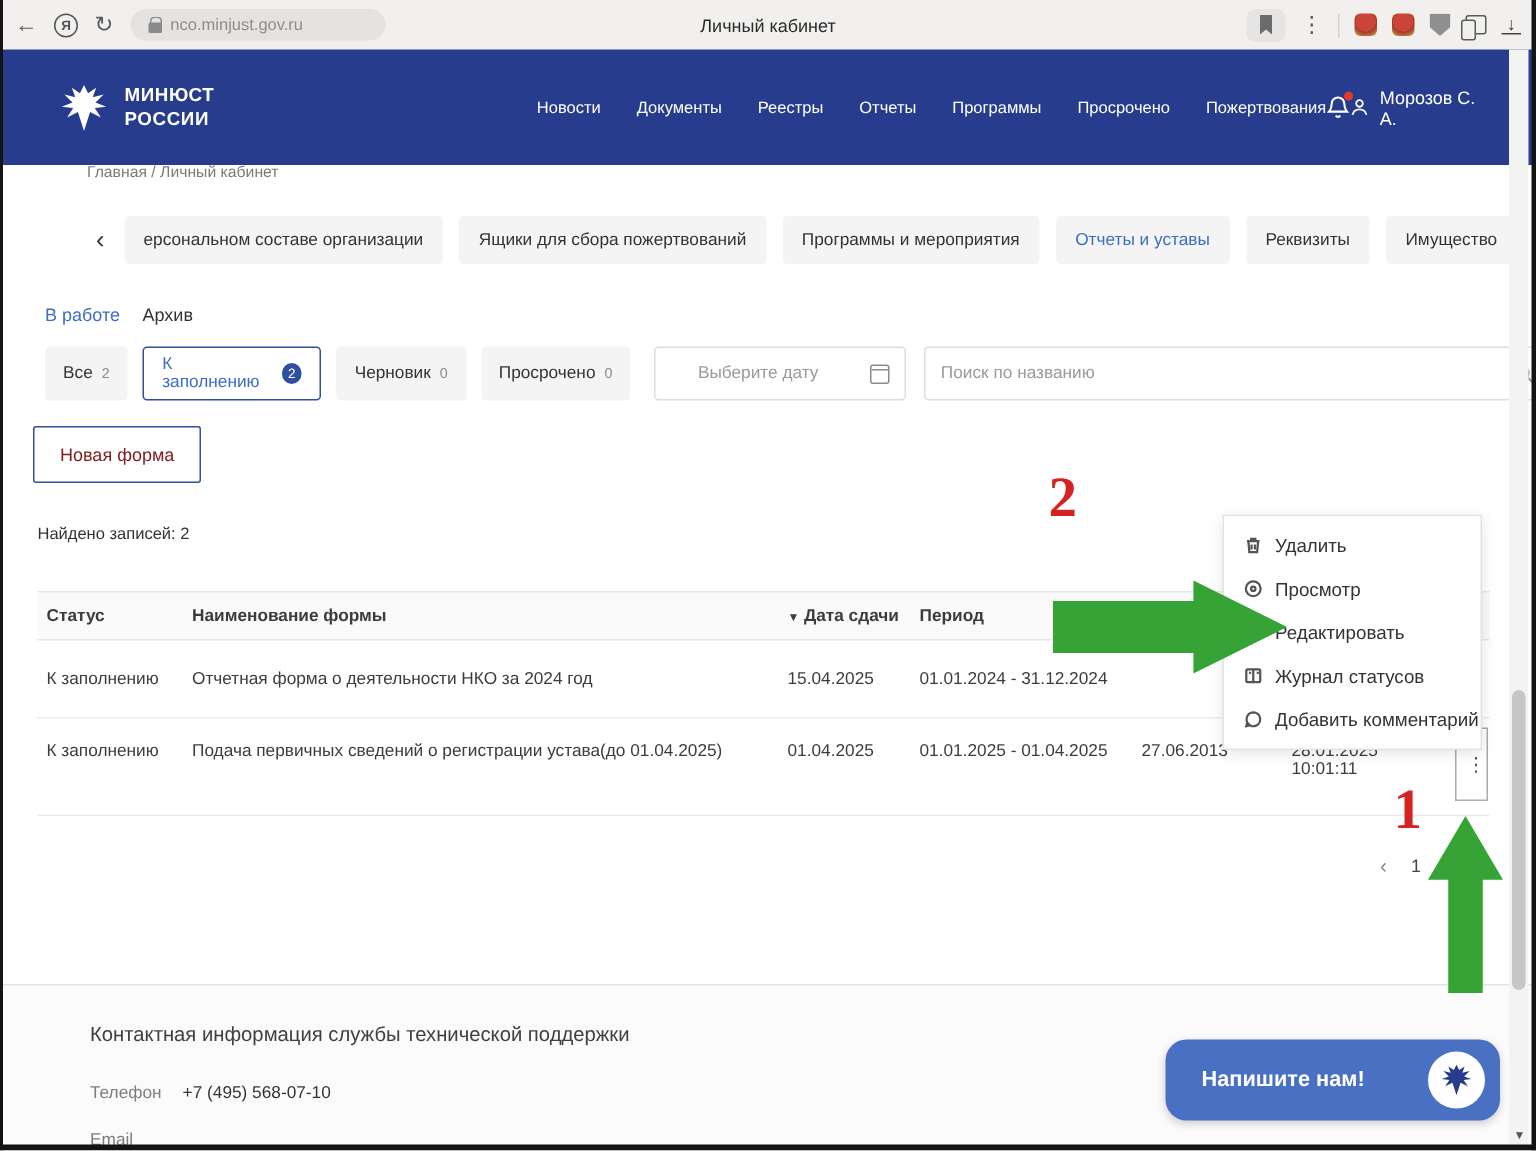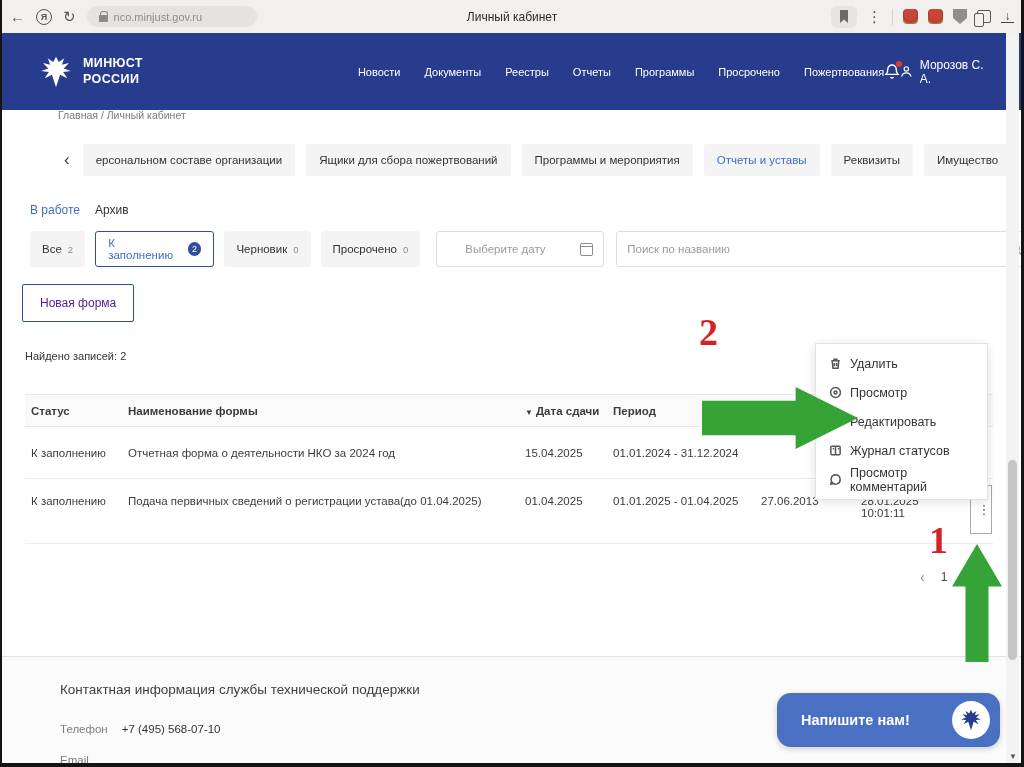--- a/index.html
+++ b/index.html
@@ -64,21 +64,21 @@
     font-size:9px; display:flex; align-items:center; justify-content:center; }
   .inp { border:1px solid #ddd; border-radius:3px; background:#fff; display:flex; align-items:center; padding:0 10px; }
   .inp input { border:none; outline:none; width:100%; font-size:11.5px; color:#333; font-family:inherit; background:transparent; }
   .inp input::placeholder { color:#9a9a9a; }
   .inp-date { width:170px; margin-left:6px;padding-left:28px; }
   .inp-search { width:424px; margin-left:2px; }
   .cal-ic { width:13px; height:13px; border:1.3px solid #8a8a8a; border-radius:2px; position:relative; flex:none; }
   .cal-ic:before { content:""; position:absolute; top:2px; left:0; right:0; border-top:1.3px solid #8a8a8a; }
 
   .new-form { position:absolute; left:22px; top:284px; border:1px solid #2f4f9e; background:#fff;
-    color:#4c1d95; font-size:12px; padding:11px 17px; border-radius:2px; cursor:pointer; font-family:inherit; }
+    color:#7f1d1d; font-size:12px; padding:11px 17px; border-radius:2px; cursor:pointer; font-family:inherit; }
 
   .records { position:absolute; left:25px; top:350px; font-size:11px; color:#333; }
 
   
   .table { position:absolute; left:25px; top:394px; width:968px; }
   .t-grid { display:grid; grid-template-columns:97px 397px 88px 148px 100px 1fr 28px; align-items:center; }
   .t-head { height:33px; background:#fafafa; border-top:1px solid #e7e7e7; border-bottom:1px solid #e7e7e7;
     font-size:11.5px; font-weight:bold; color:#3c3c3c; }
   .t-head > div, .t-row > div { padding-left:6px; }
   .t-row { font-size:11.5px; color:#3c3c3c; border-bottom:1px solid #ececec; position:relative; }
@@ -336,21 +336,21 @@
     <svg viewBox="0 0 14 14">
         <rect x="2" y="2.5" width="10" height="9" rx="1"></rect>
         <path d="M7 2.5v9M4 5h1.5M9.5 5H11"></path>
       </svg>
     <span>Журнал статусов</span>
   </div>
   <div class="ctx-item">
     <svg viewBox="0 0 14 14">
         <path d="M7 2a5 5 0 1 1-4.4 7.4L2 12l2.7-.7A5 5 0 0 1 7 2z"></path>
       </svg>
-    <span>Просмотр комментарий</span>
+    <span>Добавить комментарий</span>
   </div>
 </div>
 
 <div class="red-num num2">2</div>
 <div class="arrow2"></div>
 <div class="red-num num1">1</div>
 <div class="arrow1"></div>
 
 <div class="scrollbar">
   <div class="sb-thumb"></div>

